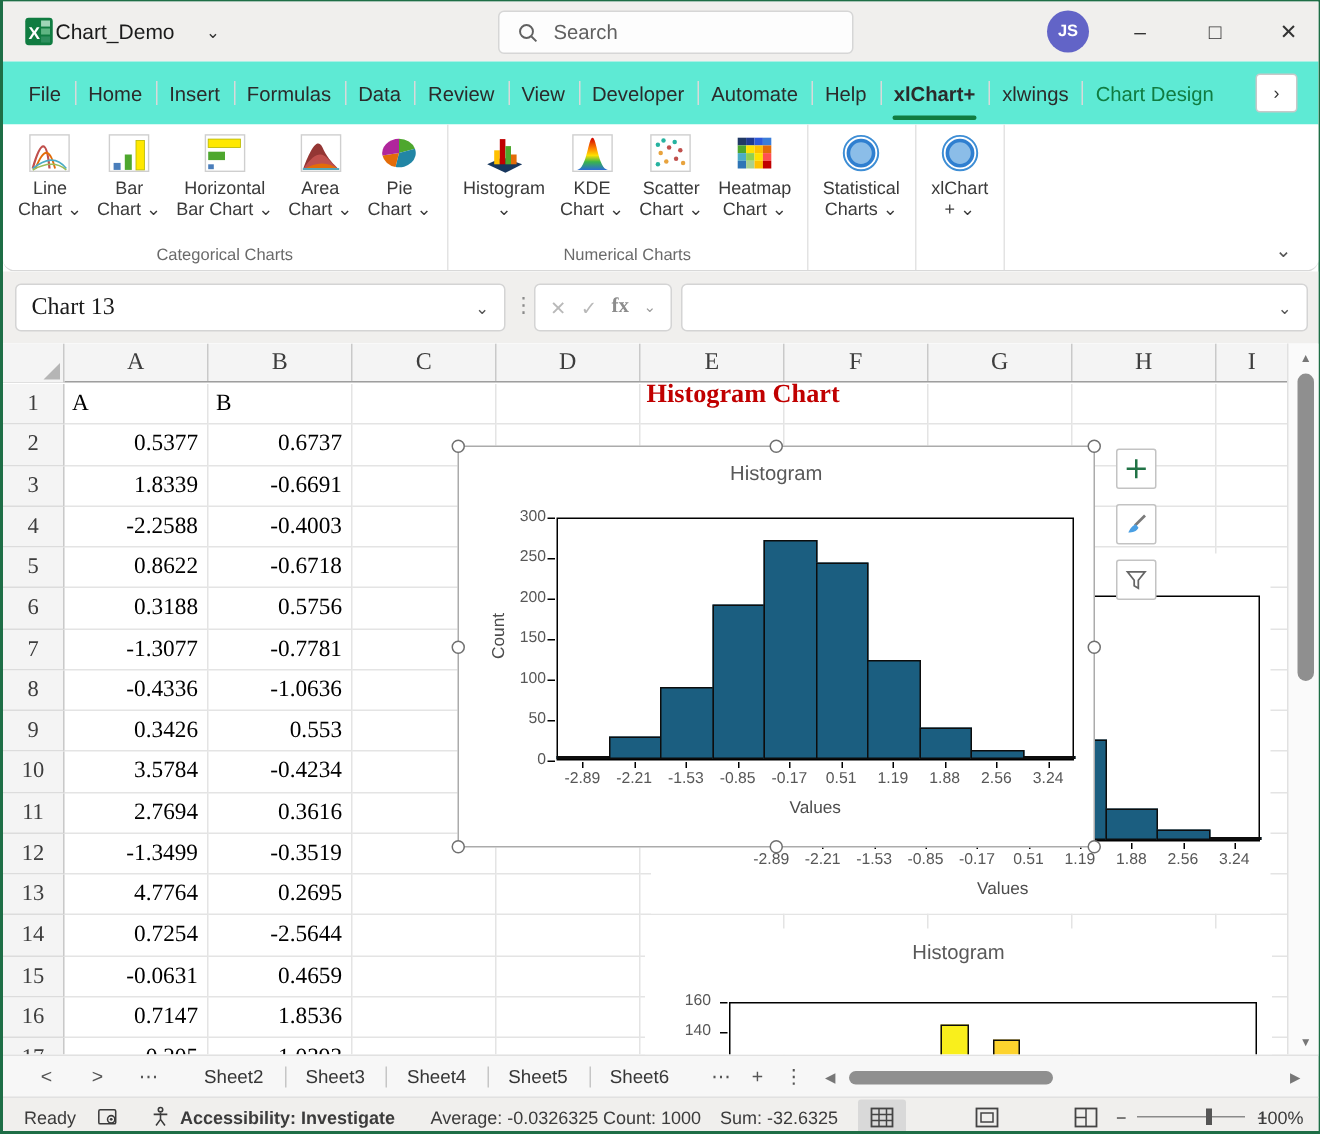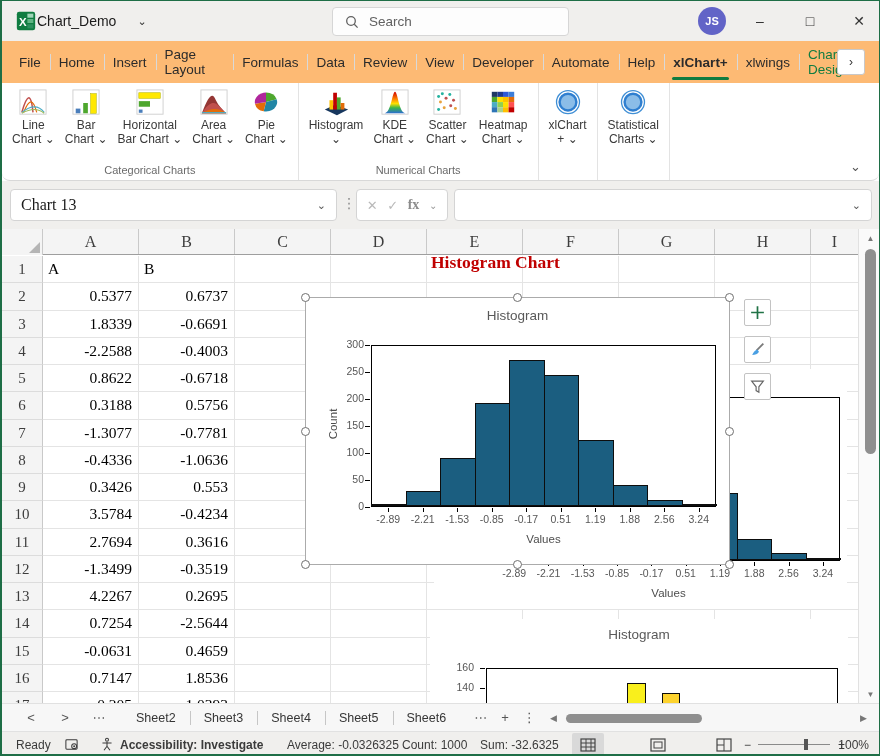--- a/index.html
+++ b/index.html
@@ -13,21 +13,21 @@
   .doctitle { font-size:14px; color:#1b1b1b; display:flex; align-items:center; gap:21px; cursor:default;text-align:center; }
   .doctitle .chev { font-size:11px; color:#333; }
   .searchbox { position:absolute; left:330px; top:6px; width:237px; height:29px; background:#fdfdfd;
                border:1px solid #d6d6d6; border-radius:4px; display:flex; align-items:center; padding-left:12px; gap:10px;
                font-size:13.5px; color:#616161; }
   .avatar { position:absolute; left:696px; top:6px; width:28px; height:28px; border-radius:50%;
             color:#fff; font-size:11px; font-weight:bold; display:flex; align-items:center; justify-content:center; }
   .wbtn { position:absolute; top:0; width:44px; height:40px; display:flex; align-items:center; justify-content:center;
           font-size:14px; color:#333; }
   
-  .menubar { height:42px; background:#fdba74; display:flex; align-items:stretch; padding-left:8px; position:relative; }
+  .menubar { height:42px; background:#5eead4; display:flex; align-items:stretch; padding-left:8px; position:relative; }
   .tabs { display:flex; align-items:stretch; }
   .tab { position:relative; display:flex; align-items:center; padding:0 9px; font-size:13.5px; color:#2b2b2b; cursor:default; }
   .tab + .tab::before { content:""; position:absolute; left:0; top:13px; height:16px; width:1px; background:#d9d9d9; }
   .tab.active { font-weight:bold; }
   .tab.active::after { content:""; position:absolute; left:8px; right:8px; bottom:3px; height:3px; background:#107c41; border-radius:2px; }
   .tab.ctx { color:#107c41; }
   .tab-overflow { position:absolute; right:14px; top:8px; width:28px; height:26px; background:#fff; border:1px solid #c8c8c8;
                   border-radius:3px; font-size:12px; color:#333; display:flex; align-items:center; justify-content:center; }
   
   .ribbon { height:98px; background:#fff; border-bottom:1px solid #d8d8d8; border-radius:0 0 8px 8px; position:relative; display:flex; }
@@ -153,21 +153,20 @@
     <div class="wbtn" style="left:736px;">–</div>
     <div class="wbtn" style="left:786px;">□</div>
     <div class="wbtn" style="left:835px;">✕</div>
   </div>
 
   <div class="menubar">
     <div class="tabs" id="menu-tabs">
         <div class="tab">File</div>
         <div class="tab">Home</div>
         <div class="tab">Insert</div>
-        <div class="tab">Page Layout</div>
         <div class="tab">Formulas</div>
         <div class="tab">Data</div>
         <div class="tab">Review</div>
         <div class="tab">View</div>
         <div class="tab">Developer</div>
         <div class="tab">Automate</div>
         <div class="tab">Help</div>
         <div class="tab active">xlChart+</div>
         <div class="tab">xlwings</div>
         <div class="tab ctx">Chart Design</div>
@@ -308,35 +307,35 @@
           </div>
           <div class="rglabel">Numerical Charts</div>
         </div>
         <div class="rgroup">
           <div class="ritems">
             <div class="ritem">
               <div class="ricon"><svg viewBox="0 0 30 30">
                   <circle cx="15" cy="14" r="12.3" fill="none" stroke="#3e8ed5" stroke-width="1.4"></circle>
                   <circle cx="15" cy="14" r="9" fill="#8bbde8" stroke="#2f7fd0" stroke-width="2.6"></circle>
                 </svg></div>
+              <div class="rlab">Statistical</div>
+              <div class="rlab">Charts ⌄</div>
+            </div>
+          </div>
+          <div class="rglabel"></div>
+        </div>
+        <div class="rgroup">
+          <div class="ritems">
+            <div class="ritem">
+              <div class="ricon"><svg viewBox="0 0 30 30">
+                  <circle cx="15" cy="14" r="12.3" fill="none" stroke="#3e8ed5" stroke-width="1.4"></circle>
+                  <circle cx="15" cy="14" r="9" fill="#8bbde8" stroke="#2f7fd0" stroke-width="2.6"></circle>
+                </svg></div>
               <div class="rlab">xlChart</div>
               <div class="rlab">+ ⌄</div>
-            </div>
-          </div>
-          <div class="rglabel"></div>
-        </div>
-        <div class="rgroup">
-          <div class="ritems">
-            <div class="ritem">
-              <div class="ricon"><svg viewBox="0 0 30 30">
-                  <circle cx="15" cy="14" r="12.3" fill="none" stroke="#3e8ed5" stroke-width="1.4"></circle>
-                  <circle cx="15" cy="14" r="9" fill="#8bbde8" stroke="#2f7fd0" stroke-width="2.6"></circle>
-                </svg></div>
-              <div class="rlab">Statistical</div>
-              <div class="rlab">Charts ⌄</div>
             </div>
           </div>
           <div class="rglabel"></div>
         </div>
       </div>
     <span class="ribbon-collapse">⌄</span>
   </div>
 
   <div class="frow">
     <div class="namebox">
@@ -510,21 +509,21 @@
             <div class="gc"></div>
             <div class="gc"></div>
             <div class="gc"></div>
             <div class="gc"></div>
             <div class="gc"></div>
             <div class="gc"></div>
             <div class="gc last"></div>
           </div>
           <div class="grow">
             <div class="rn">13</div>
-            <div class="gc">4.2267</div>
+            <div class="gc">4.7764</div>
             <div class="gc">0.2695</div>
             <div class="gc"></div>
             <div class="gc"></div>
             <div class="gc"></div>
             <div class="gc"></div>
             <div class="gc"></div>
             <div class="gc"></div>
             <div class="gc last"></div>
           </div>
           <div class="grow">

